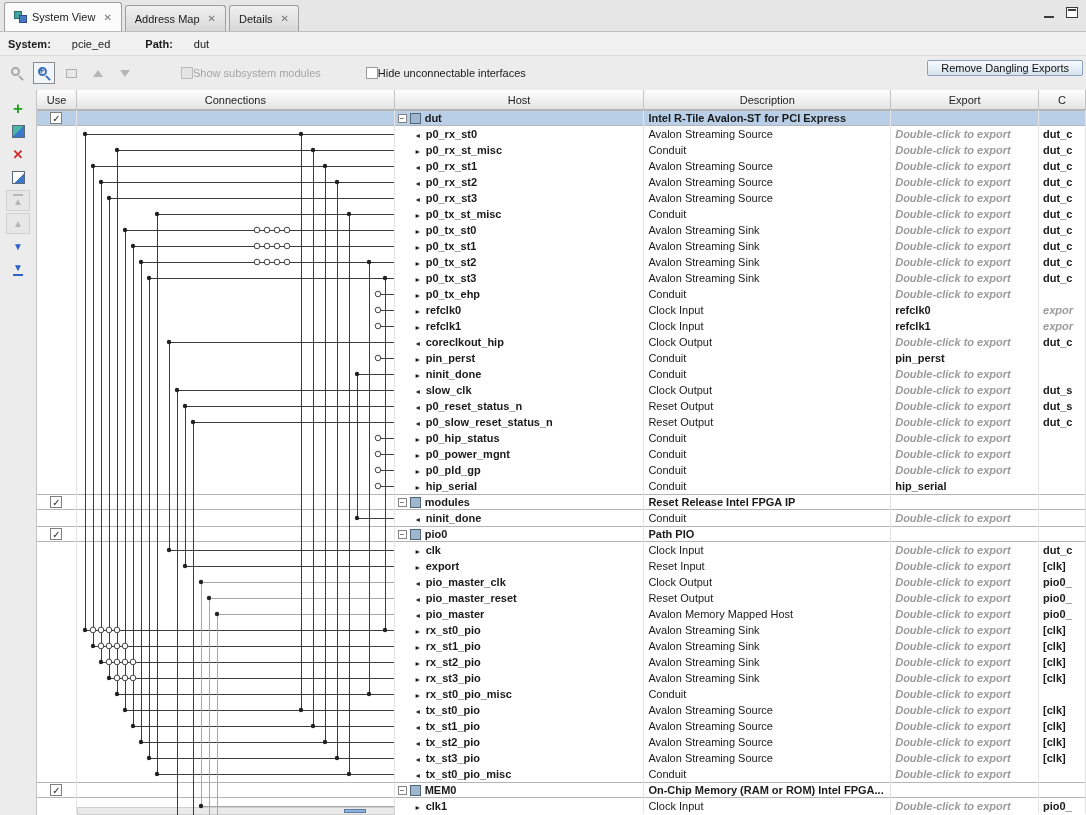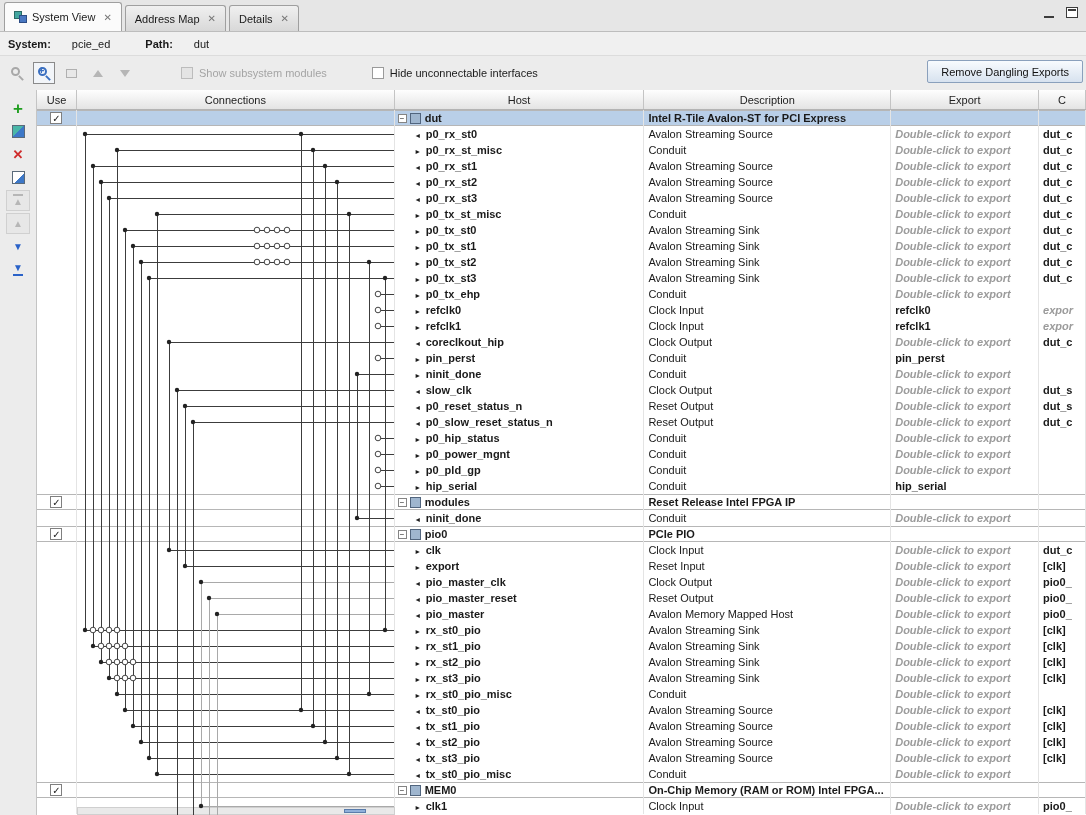--- a/index.html
+++ b/index.html
@@ -30,25 +30,25 @@
   .tbtn.boxed{border:1px solid #8a8a8a;background:#f2f5f9;}
   .mag{position:relative;width:13px;height:13px;display:inline-block;}
   .mag i{position:absolute;left:0;top:0;width:9px;height:9px;border:2px solid #a8a8a8;border-radius:50%;display:block;}
   .mag b{position:absolute;width:6px;height:2px;background:#a8a8a8;right:0;bottom:1px;transform:rotate(45deg);display:block;}
   .mag.blue i{border-color:#3a6fc0;}
   .mag.blue b{background:#3a6fc0;}
   .mag.blue em{position:absolute;left:1px;top:-2px;font-style:normal;color:#3a6fc0;font-size:10px;font-weight:bold;}
   .gfit{width:11px;height:9px;border:1px solid #b0b0b0;background:#e8e8e8;}
   .tri-up{width:0;height:0;border-left:5px solid transparent;border-right:5px solid transparent;border-bottom:7px solid #b6b6b6;}
   .tri-dn{width:0;height:0;border-left:5px solid transparent;border-right:5px solid transparent;border-top:7px solid #b6b6b6;}
-  .cbgroup{display:flex;align-items:flex-end;gap:6px;margin-left:16px;padding-left:24px;}
+  .cbgroup{display:flex;align-items:flex-end;gap:0;margin-left:16px;padding-left:24px;}
   .cbox{width:12px;height:12px;border:1px solid #9a9a9a;background:#fff;display:inline-block;}
   .cbox.disabled{background:#e4e4e4;border-color:#bcbcbc;}
   .cblabel.disabled{color:#a4a4a4;}
-  .removebtn{position:absolute;right:3px;top:4px;height:23px;padding:0 13px;border:1px solid #8aa0bc;border-radius:2px;background:linear-gradient(#f8fbfe,#d7e2ef);font-family:"Liberation Sans",sans-serif;font-size:11px;color:#111;}
+  .removebtn{position:absolute;right:3px;top:4px;height:16px;padding:0 13px;border:1px solid #8aa0bc;border-radius:2px;background:linear-gradient(#f8fbfe,#d7e2ef);font-family:"Liberation Sans",sans-serif;font-size:11px;color:#111;}
 
   
   .sidebar{position:absolute;left:0;top:90px;width:36px;height:725px;background:#ececec;display:flex;flex-direction:column;align-items:center;padding-top:8px;gap:2px;}
   .sbtn{width:24px;height:21px;display:flex;align-items:center;justify-content:center;}
   .sbtn.disabled{border:1px solid #d0d0d0;background:#e7e7e7;}
   .plusglyph{color:#1f9e1f;font-size:17px;font-weight:bold;line-height:1;}
   .connicon{width:13px;height:13px;background:linear-gradient(135deg,#49b6a8 50%,#3d78c8 50%);border:1px solid #5a6a7a;}
   .xglyph{color:#cf2a2a;font-size:13px;font-weight:bold;line-height:1;}
   .editicon{width:13px;height:13px;border:1px solid #5a6a7a;background:linear-gradient(135deg,#ffffff 55%,#3d78c8 55%);}
   .arr{font-size:10px;line-height:1;}
@@ -402,21 +402,21 @@
         <div class="cell c-desc">Conduit</div>
         <div class="cell c-exp"><span class="placeholder">Double-click to export</span></div>
         <div class="cell c-clk"></div>
       </div>
       <div class="row module">
         <div class="cell c-use">
           <span class="usecheck">✓</span>
         </div>
         <div class="cell c-conn"></div>
         <div class="cell c-name"><span class="expander">−</span><span class="modicon"></span><span class="modname">pio0</span></div>
-        <div class="cell c-desc bold">PCIe PIO</div>
+        <div class="cell c-desc bold">Path PIO</div>
         <div class="cell c-exp"></div>
         <div class="cell c-clk"></div>
       </div>
       <div class="row">
         <div class="cell c-use"></div>
         <div class="cell c-conn"></div>
         <div class="cell c-name"><span class="arrow">►</span><span class="portname">clk</span></div>
         <div class="cell c-desc">Clock Input</div>
         <div class="cell c-exp"><span class="placeholder">Double-click to export</span></div>
         <div class="cell c-clk"><span class="clk">dut_c</span></div>

